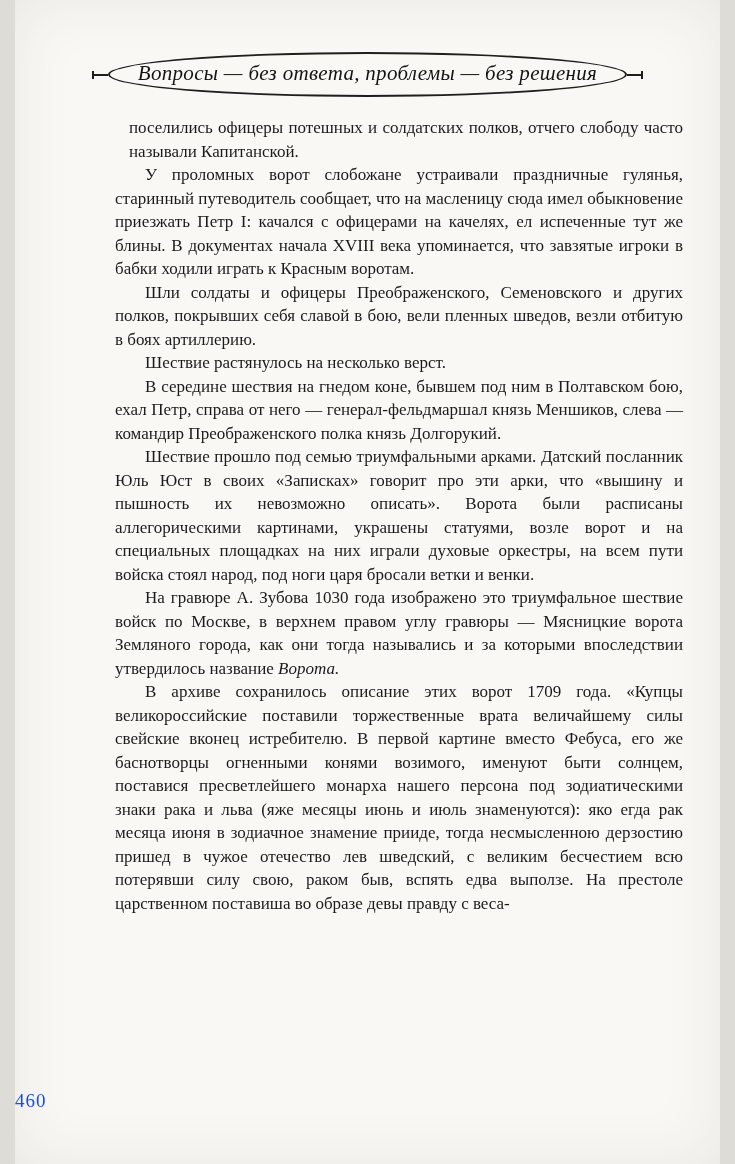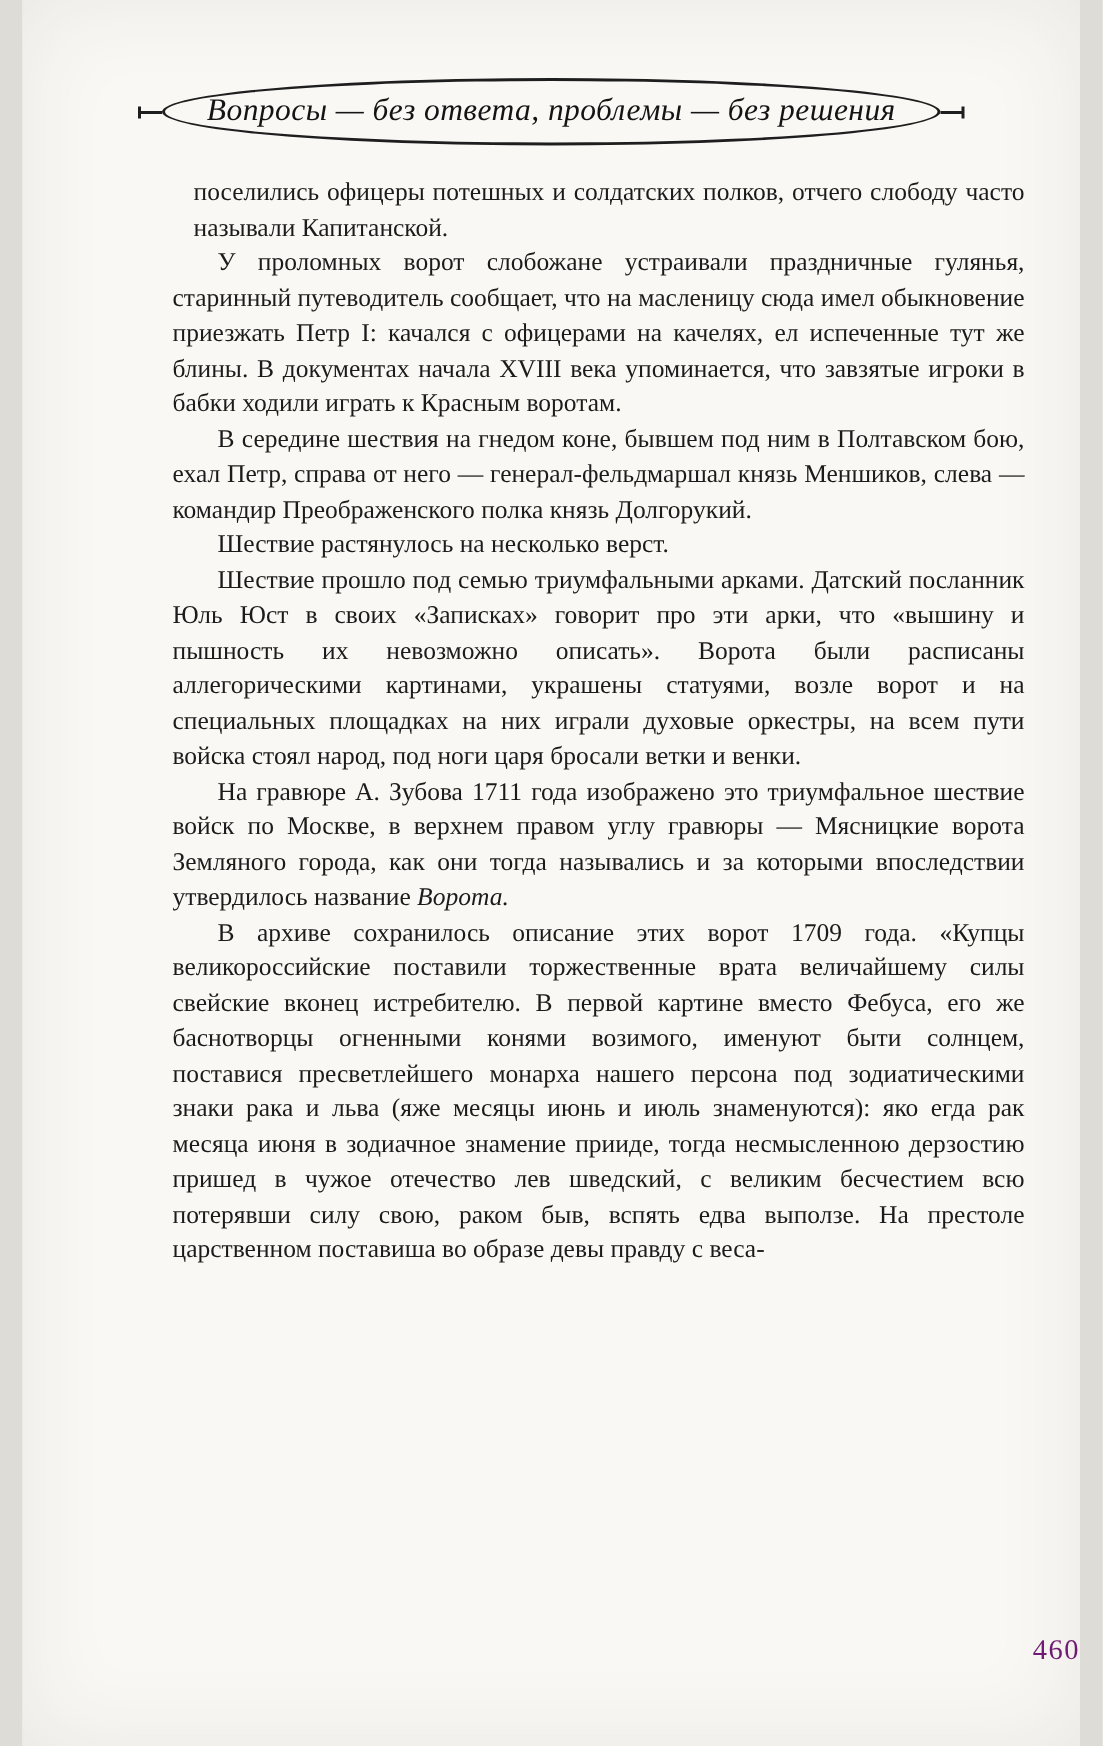--- a/index.html
+++ b/index.html
@@ -80,44 +80,45 @@
   .text-block i {
     font-style: italic;
   }
 
   
   .page-number {
     position: absolute;
     bottom: 52px;
     left: 0;
     right: 0;
-    text-align: right;
+    text-align: left;
     font-size: 19px;
     letter-spacing: 1px;
-    color: #701a75;
+    color: #1d4ed8;
   }
 </style>
 </head>
 <body>
 
 <div class="page">
 
   <div class="ornament">
     <span class="orn-line left"></span>
     <span class="oval">
       <span class="chapter-title">Вопросы — без ответа, проблемы — без решения</span>
     </span>
     <span class="orn-line right"></span>
   </div>
 
   <div class="text-block">
     <p class="no-indent">поселились офицеры потешных и солдатских полков, отчего слободу часто называли Капитанской.</p>
     <p>У проломных ворот слобожане устраивали праздничные гулянья, старинный путеводитель сообщает, что на масленицу сюда имел обыкновение приезжать Петр I: качался с офицерами на качелях, ел испеченные тут же блины. В документах начала XVIII века упоминается, что завзятые игроки в бабки ходили играть к Красным воротам.</p>
+    <p>Шли солдаты и офицеры Преображенского, Семеновского и других полков, покрывших себя славой в бою, вели пленных шведов, везли отбитую в боях артиллерию.</p>
+    <p>Шествие растянулось на несколько верст.</p>
     <p>В середине шествия на гнедом коне, бывшем под ним в Полтавском бою, ехал Петр, справа от него — генерал-фельдмаршал князь Меншиков, слева — командир Преображенского полка князь Долгорукий.</p>
-    <p>Шествие растянулось на несколько верст.</p>
     <p>Шествие прошло под семью триумфальными арками. Датский посланник Юль Юст в своих «Записках» говорит про эти арки, что «вышину и пышность их невозможно описать». Ворота были расписаны аллегорическими картинами, украшены статуями, возле ворот и на специальных площадках на них играли духовые оркестры, на всем пути войска стоял народ, под ноги царя бросали ветки и венки.</p>
-    <p><span>На гравюре А. Зубова 1711 года изображено это триумфальное шествие войск по Москве, в верхнем правом углу гравюры — Мясницкие ворота Земляного города, как они тогда назывались и за которыми впоследствии утвердилось название </span><i>Ворота.</i></p>
+    <p><span>На гравюре А. Зубова 1030 года изображено это триумфальное шествие войск по Москве, в верхнем правом углу гравюры — Мясницкие ворота Земляного города, как они тогда назывались и за которыми впоследствии утвердилось название </span><i>Ворота.</i></p>
     <p>В архиве сохранилось описание этих ворот 1709 года. «Купцы великороссийские поставили торжественные врата величайшему силы свейские вконец истребителю. В первой картине вместо Фебуса, его же баснотворцы огненными конями возимого, именуют быти солнцем, поставися пресветлейшего монарха нашего персона под зодиатическими знаки рака и льва (яже месяцы июнь и июль знаменуются): яко егда рак месяца июня в зодиачное знамение прииде, тогда несмысленною дерзостию пришед в чужое отечество лев шведский, с великим бесчестием всю потерявши силу свою, раком быв, вспять едва выползе. На престоле царственном поставиша во образе девы правду с веса-</p>
   </div>
 
   <div class="page-number">460</div>
 
 </div>
 
 </body></html>

